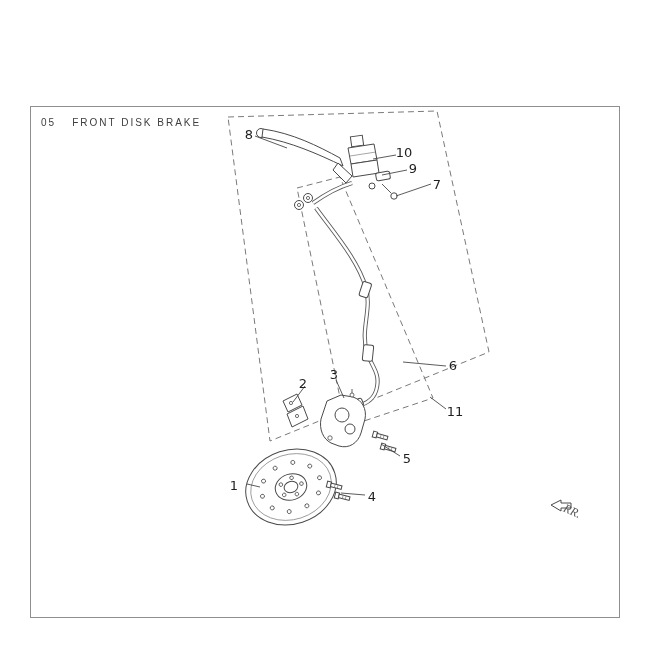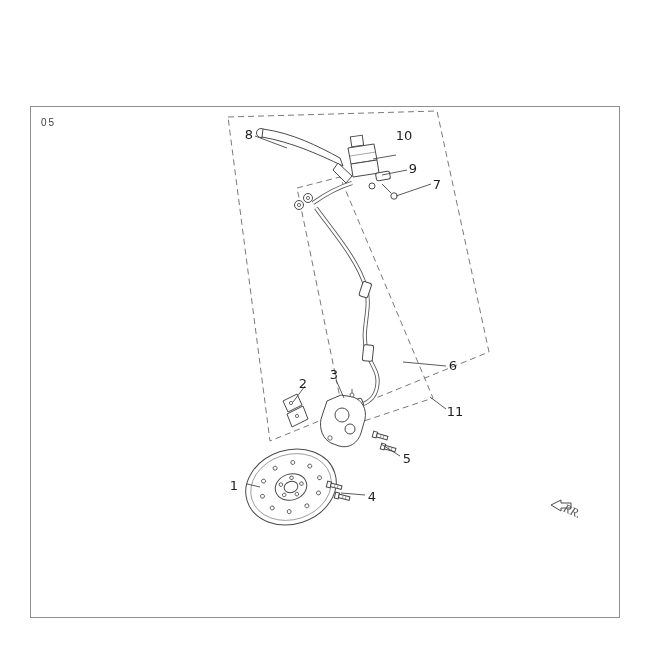--- a/index.html
+++ b/index.html
@@ -25,20 +25,21 @@
 </style>
 </head>
 <body>
 
 <div class="page">
 
   <div class="frame"></div>
 
   <div class="title">
     <span>05</span>
+    <span>FRONT DISK BRAKE</span>
   </div>
 
   <svg class="diagram" width="650" height="650" viewBox="0 0 650 650">
 
     <polygon class="dash" points="228,117 437,111 489,352 270,441"></polygon>
     <polygon class="dash" points="297,188 340,177 433,398 346,427"></polygon>
 
     <g>
       <circle class="part" cx="261" cy="133" r="4.5"></circle>
       <path class="part" d="M263,129 C292,133 318,146 340,158 L343,166 C318,154 291,142 262,137 Z"></path>
@@ -157,18 +158,18 @@
 
   <div class="callout" style="left:234px;top:485px">1</div>
   <div class="callout" style="left:303px;top:383px">2</div>
   <div class="callout" style="left:334px;top:374px">3</div>
   <div class="callout" style="left:372px;top:496px">4</div>
   <div class="callout" style="left:407px;top:458px">5</div>
   <div class="callout" style="left:453px;top:365px">6</div>
   <div class="callout" style="left:437px;top:184px">7</div>
   <div class="callout" style="left:249px;top:134px">8</div>
   <div class="callout" style="left:413px;top:168px">9</div>
-  <div class="callout" style="left:404px;top:135px">10</div>
+  <div class="callout" style="left:404px;top:152px">10</div>
   <div class="callout" style="left:455px;top:411px">11</div>
 
   <div class="rr-label">RR.</div>
 
 </div>
 
 </body></html>

